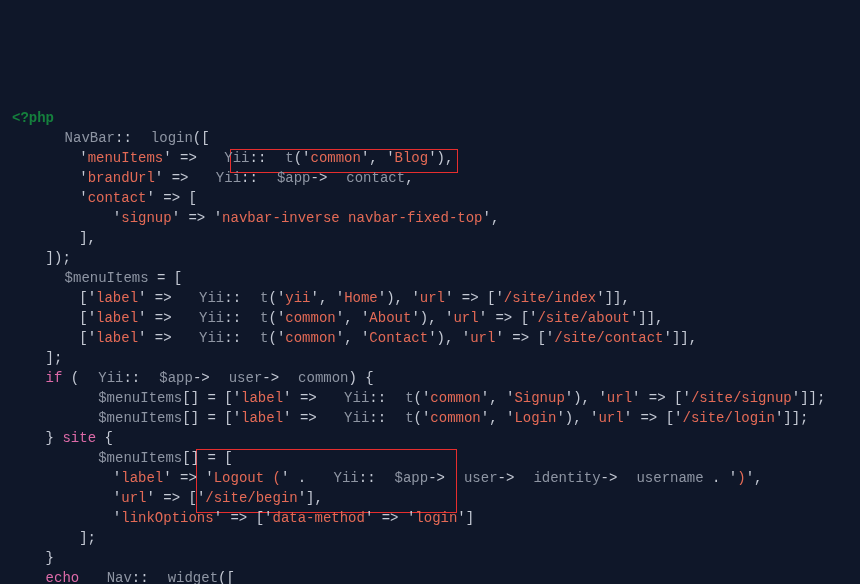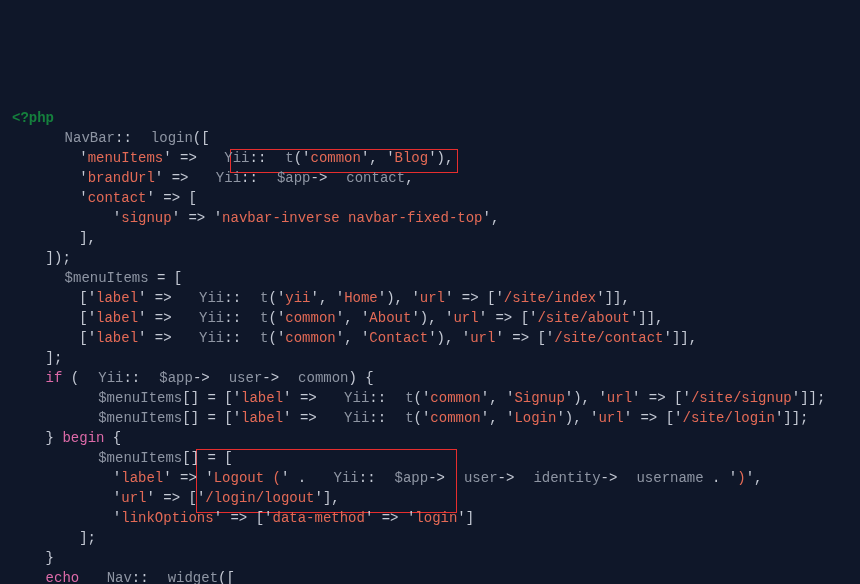--- a/index.html
+++ b/index.html
@@ -39,24 +39,24 @@
 <span class="line">        ],</span>
 <span class="line">    ]);</span>
 <span class="line">    <span class="cls">$menuItems</span> = [<div class="box" style="left:184px; top:179px; width:259px; height:62px;"></div></span>
 <span class="line">        [<span class="strq">'</span><span class="str">label</span><span class="strq">'</span> =&gt; <span class="cls">Yii</span>::<span class="cls">t</span>(<span class="strq">'</span><span class="str">yii</span><span class="strq">'</span>, <span class="strq">'</span><span class="str">Home</span><span class="strq">'</span>), <span class="strq">'</span><span class="str">url</span><span class="strq">'</span> =&gt; [<span class="strq">'</span><span class="str">/site/index</span><span class="strq">'</span>]],</span>
 <span class="line">        [<span class="strq">'</span><span class="str">label</span><span class="strq">'</span> =&gt; <span class="cls">Yii</span>::<span class="cls">t</span>(<span class="strq">'</span><span class="str">common</span><span class="strq">'</span>, <span class="strq">'</span><span class="str">About</span><span class="strq">'</span>), <span class="strq">'</span><span class="str">url</span><span class="strq">'</span> =&gt; [<span class="strq">'</span><span class="str">/site/about</span><span class="strq">'</span>]],</span>
 <span class="line">        [<span class="strq">'</span><span class="str">label</span><span class="strq">'</span> =&gt; <span class="cls">Yii</span>::<span class="cls">t</span>(<span class="strq">'</span><span class="str">common</span><span class="strq">'</span>, <span class="strq">'</span><span class="str">Contact</span><span class="strq">'</span>), <span class="strq">'</span><span class="str">url</span><span class="strq">'</span> =&gt; [<span class="strq">'</span><span class="str">/site/contact</span><span class="strq">'</span>]],</span>
 <span class="line">    ];</span>
 <span class="line">    <span class="kw">if</span> (<span class="cls">Yii</span>::<span class="cls">$app</span>-&gt;<span class="cls">user</span>-&gt;<span class="cls">common</span>) {</span>
 <span class="line">        <span class="cls">$menuItems</span>[] = [<span class="strq">'</span><span class="str">label</span><span class="strq">'</span> =&gt; <span class="cls">Yii</span>::<span class="cls">t</span>(<span class="strq">'</span><span class="str">common</span><span class="strq">'</span>, <span class="strq">'</span><span class="str">Signup</span><span class="strq">'</span>), <span class="strq">'</span><span class="str">url</span><span class="strq">'</span> =&gt; [<span class="strq">'</span><span class="str">/site/signup</span><span class="strq">'</span>]];</span>
 <span class="line">        <span class="cls">$menuItems</span>[] = [<span class="strq">'</span><span class="str">label</span><span class="strq">'</span> =&gt; <span class="cls">Yii</span>::<span class="cls">t</span>(<span class="strq">'</span><span class="str">common</span><span class="strq">'</span>, <span class="strq">'</span><span class="str">Login</span><span class="strq">'</span>), <span class="strq">'</span><span class="str">url</span><span class="strq">'</span> =&gt; [<span class="strq">'</span><span class="str">/site/login</span><span class="strq">'</span>]];</span>
-<span class="line">    } <span class="kw">begin</span> {</span>
+<span class="line">    } <span class="kw">site</span> {</span>
 <span class="line">        <span class="cls">$menuItems</span>[] = [</span>
 <span class="line">            <span class="strq">'</span><span class="str">label</span><span class="strq">'</span> =&gt; <span class="strq">'</span><span class="str">Logout (</span><span class="strq">'</span> . <span class="cls">Yii</span>::<span class="cls">$app</span>-&gt;<span class="cls">user</span>-&gt;<span class="cls">identity</span>-&gt;<span class="cls">username</span> . <span class="strq">'</span><span class="str">)</span><span class="strq">'</span>,</span>
-<span class="line">            <span class="strq">'</span><span class="str">url</span><span class="strq">'</span> =&gt; [<span class="strq">'</span><span class="str">/login/logout</span><span class="strq">'</span>],</span>
+<span class="line">            <span class="strq">'</span><span class="str">url</span><span class="strq">'</span> =&gt; [<span class="strq">'</span><span class="str">/site/begin</span><span class="strq">'</span>],</span>
 <span class="line">            <span class="strq">'</span><span class="str">linkOptions</span><span class="strq">'</span> =&gt; [<span class="strq">'</span><span class="str">data-method</span><span class="strq">'</span> =&gt; <span class="strq">'</span><span class="str">login</span><span class="strq">'</span>]</span>
 <span class="line">        ];</span>
 <span class="line">    }</span>
 <span class="line">    <span class="kw">echo</span> <span class="cls">Nav</span>::<span class="cls">widget</span>([</span>
 
 
 
 
 
 </div>

